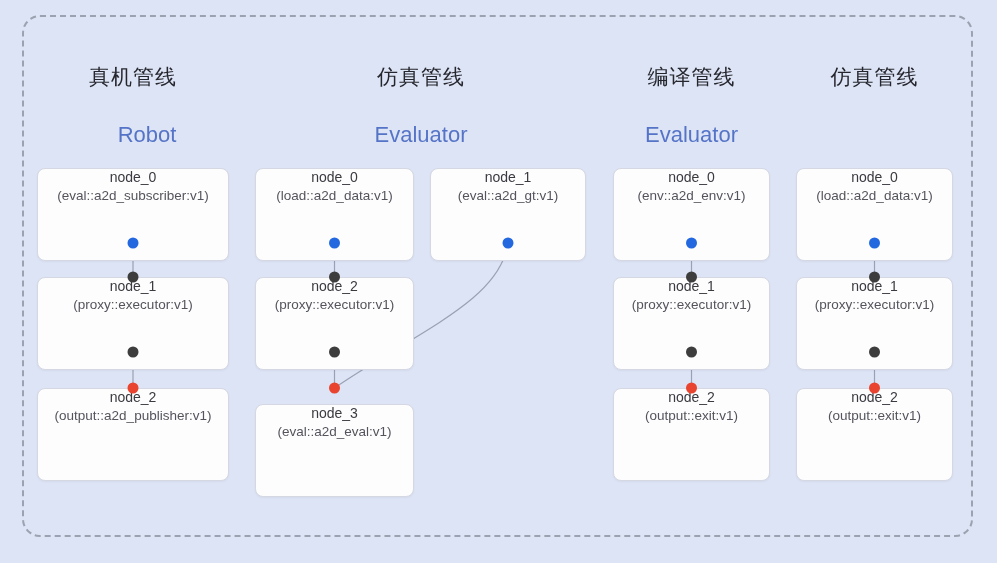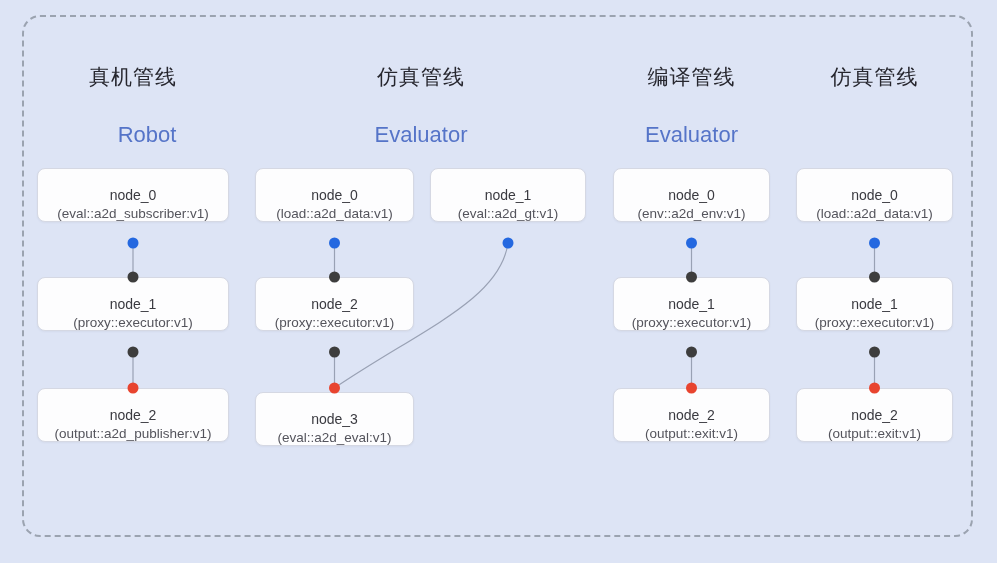--- a/index.html
+++ b/index.html
@@ -14,23 +14,23 @@
   .stage{position:relative;width:997px;height:563px;background:var(--background);overflow:hidden;}
   .panel{position:absolute;left:22px;top:15px;width:947px;height:518px;
          border:2px dashed var(--panel_border);border-radius:18px;}
   svg.layer{position:absolute;left:0;top:0;width:997px;height:563px;pointer-events:none;}
   .edge{stroke:var(--edge);stroke-width:1.2;fill:none;}
   .p-blue{fill:var(--port_blue);} .p-dark{fill:var(--port_dark);} .p-red{fill:var(--port_red);}
   .title-zh{position:absolute;transform:translateX(-50%);top:63px;font-size:21px;font-weight:400;
             color:var(--title_zh);white-space:nowrap;letter-spacing:1px;}
   .title-en{position:absolute;transform:translateX(-50%);top:122px;font-size:22px;font-weight:400;
             color:var(--title_en);white-space:nowrap;}
-  .node{position:absolute;height:54px;background:var(--node_bg);border:1px solid var(--node_border);
+  .node{position:absolute;height:93px;background:var(--node_bg);border:1px solid var(--node_border);
         border-radius:8px;box-sizing:border-box;display:flex;flex-direction:column;
-        align-items:center;justify-content:flex-end;gap:3px;box-shadow:0 1px 2px rgba(40,50,80,0.05);}
+        align-items:center;justify-content:flex-start;gap:3px;box-shadow:0 1px 2px rgba(40,50,80,0.05);}
   .node-name{font-size:14px;color:var(--node_name);line-height:16px;}
   .node-type{font-size:13.5px;color:var(--node_type);line-height:15px;white-space:nowrap;}
 </style>
 </head>
 <body>
 
 <div class="stage">
 
   <div class="panel"></div>
 
@@ -72,21 +72,21 @@
     <div class="node-type">(load::a2d_data:v1)</div>
   </div>
   <div class="node" style="left:430px;top:168px;width:156px">
     <div class="node-name">node_1</div>
     <div class="node-type">(eval::a2d_gt:v1)</div>
   </div>
   <div class="node" style="left:255px;top:277px;width:159px">
     <div class="node-name">node_2</div>
     <div class="node-type">(proxy::executor:v1)</div>
   </div>
-  <div class="node" style="left:255px;top:392px;width:159px">
+  <div class="node" style="left:255px;top:404px;width:159px">
     <div class="node-name">node_3</div>
     <div class="node-type">(eval::a2d_eval:v1)</div>
   </div>
 
   <div class="node" style="left:613px;top:168px;width:157px">
     <div class="node-name">node_0</div>
     <div class="node-type">(env::a2d_env:v1)</div>
   </div>
   <div class="node" style="left:613px;top:277px;width:157px">
     <div class="node-name">node_1</div>

